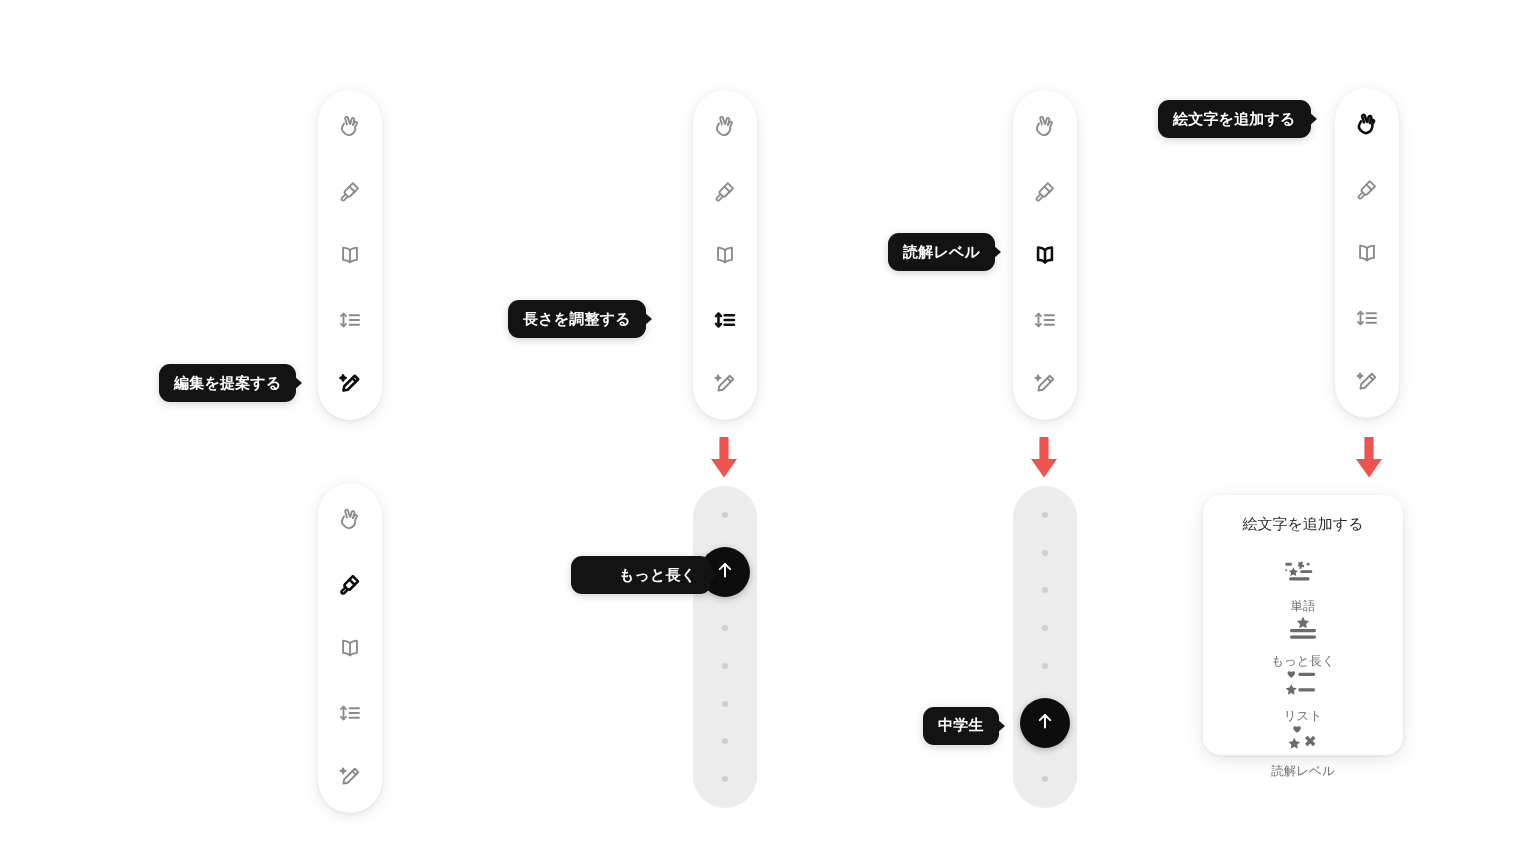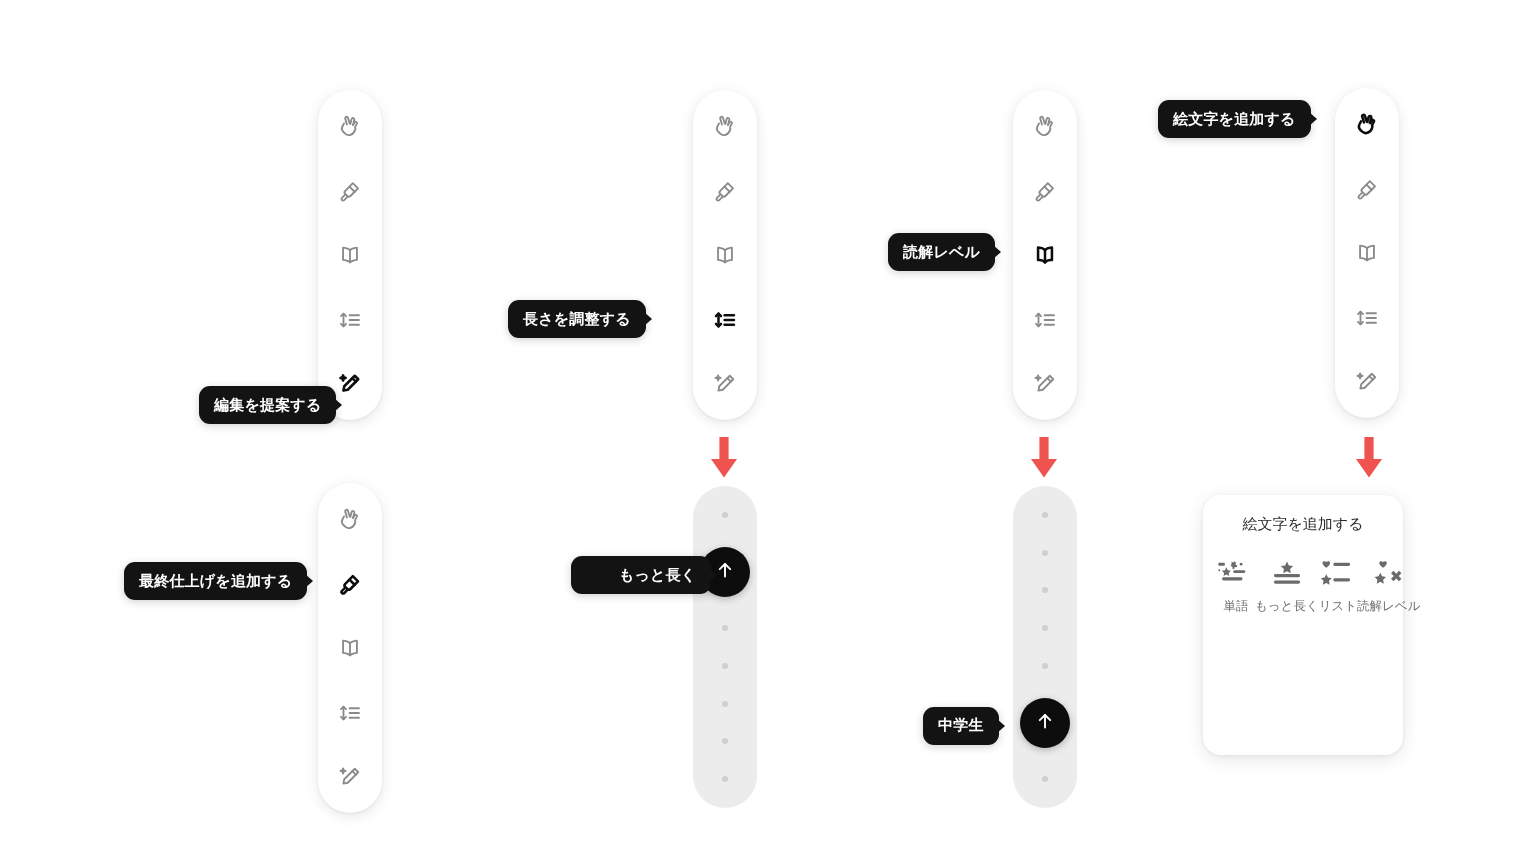--- a/index.html
+++ b/index.html
@@ -102,22 +102,21 @@
     box-sizing:border-box;
   }
   .popup-title{
     text-align:center;
     font-size:15px;
     color:#2b2b2b;
     margin-bottom:26px;
   }
   .popup-grid{
     display:grid;
-    grid-template-columns:1fr 1fr 1fr 1fr;
-    row-gap:26px;
+    grid-template-columns:1fr;
   }
   .popup-item{
     display:flex;flex-direction:column;align-items:center;
     cursor:pointer;
   }
   .popup-item .pi-icon{height:28px;display:flex;align-items:center;justify-content:center;}
   .popup-item .pi-label{
     margin-top:10px;
     font-size:12.5px;
     color:#6f6f6f;
@@ -181,21 +180,21 @@
       <svg width="26" height="26" viewBox="0 0 24 24" fill="none">
             <g class="stroke" stroke-width="1.7" stroke-linecap="round" stroke-linejoin="round">
               <path d="M16.4 4.4 19.6 7.6 9.9 17.3l-4 .8.8-4z"></path>
               <path d="M14.2 6.6 17.4 9.8"></path>
               <path d="M5.6 4 6.2 5.8 8 6.4 6.2 7 5.6 8.8 5 7 3.2 6.4 5 5.8z"></path>
             </g>
           </svg>
     </span>
       </div>
   </div>
-  <div class="tooltip" style="left:159px;top:386px;margin-left:40px;">編集を提案する</div>
+  <div class="tooltip" style="left:159px;top:364px;">編集を提案する</div>
 
   <div class="toolbar" style="left:318px;top:483px;height:330px;">
     <div class="tool-btn">
         <span>
       <svg width="26" height="26" viewBox="0 0 24 24" fill="none">
             <g class="stroke" stroke-width="1.7" stroke-linecap="round" stroke-linejoin="round">
               <path d="M9.2 10.6 7.6 5.2a1.3 1.3 0 0 1 2.5-.75l1.6 5.1"></path>
               <path d="M12.3 10.1l1.2-4.6a1.3 1.3 0 0 1 2.5.66l-1.2 4.8"></path>
               <path d="M14.7 11.1l1.4-2.3a1.25 1.25 0 0 1 2.15 1.28l-1.6 3"></path>
               <path d="M6.5 9.6 5.2 12c-1 1.9-.6 4.3 1 5.8l1.4 1.3c1.3 1.2 3.2 1.6 4.9 1 2.1-.7 3.7-2.5 4.2-4.7l.3-1.3"></path>
@@ -242,21 +241,20 @@
       <svg width="26" height="26" viewBox="0 0 24 24" fill="none">
             <g class="stroke" stroke-width="1.7" stroke-linecap="round" stroke-linejoin="round">
               <path d="M16.4 4.4 19.6 7.6 9.9 17.3l-4 .8.8-4z"></path>
               <path d="M14.2 6.6 17.4 9.8"></path>
               <path d="M5.6 4 6.2 5.8 8 6.4 6.2 7 5.6 8.8 5 7 3.2 6.4 5 5.8z"></path>
             </g>
           </svg>
     </span>
       </div>
   </div>
-  <div class="tooltip" style="left:124px;top:562px;">最終仕上げを追加する</div>
 
   <div class="toolbar" style="left:693px;top:90px;height:330px;">
     <div class="tool-btn">
         <span>
       <svg width="26" height="26" viewBox="0 0 24 24" fill="none">
             <g class="stroke" stroke-width="1.7" stroke-linecap="round" stroke-linejoin="round">
               <path d="M9.2 10.6 7.6 5.2a1.3 1.3 0 0 1 2.5-.75l1.6 5.1"></path>
               <path d="M12.3 10.1l1.2-4.6a1.3 1.3 0 0 1 2.5.66l-1.2 4.8"></path>
               <path d="M14.7 11.1l1.4-2.3a1.25 1.25 0 0 1 2.15 1.28l-1.6 3"></path>
               <path d="M6.5 9.6 5.2 12c-1 1.9-.6 4.3 1 5.8l1.4 1.3c1.3 1.2 3.2 1.6 4.9 1 2.1-.7 3.7-2.5 4.2-4.7l.3-1.3"></path>

